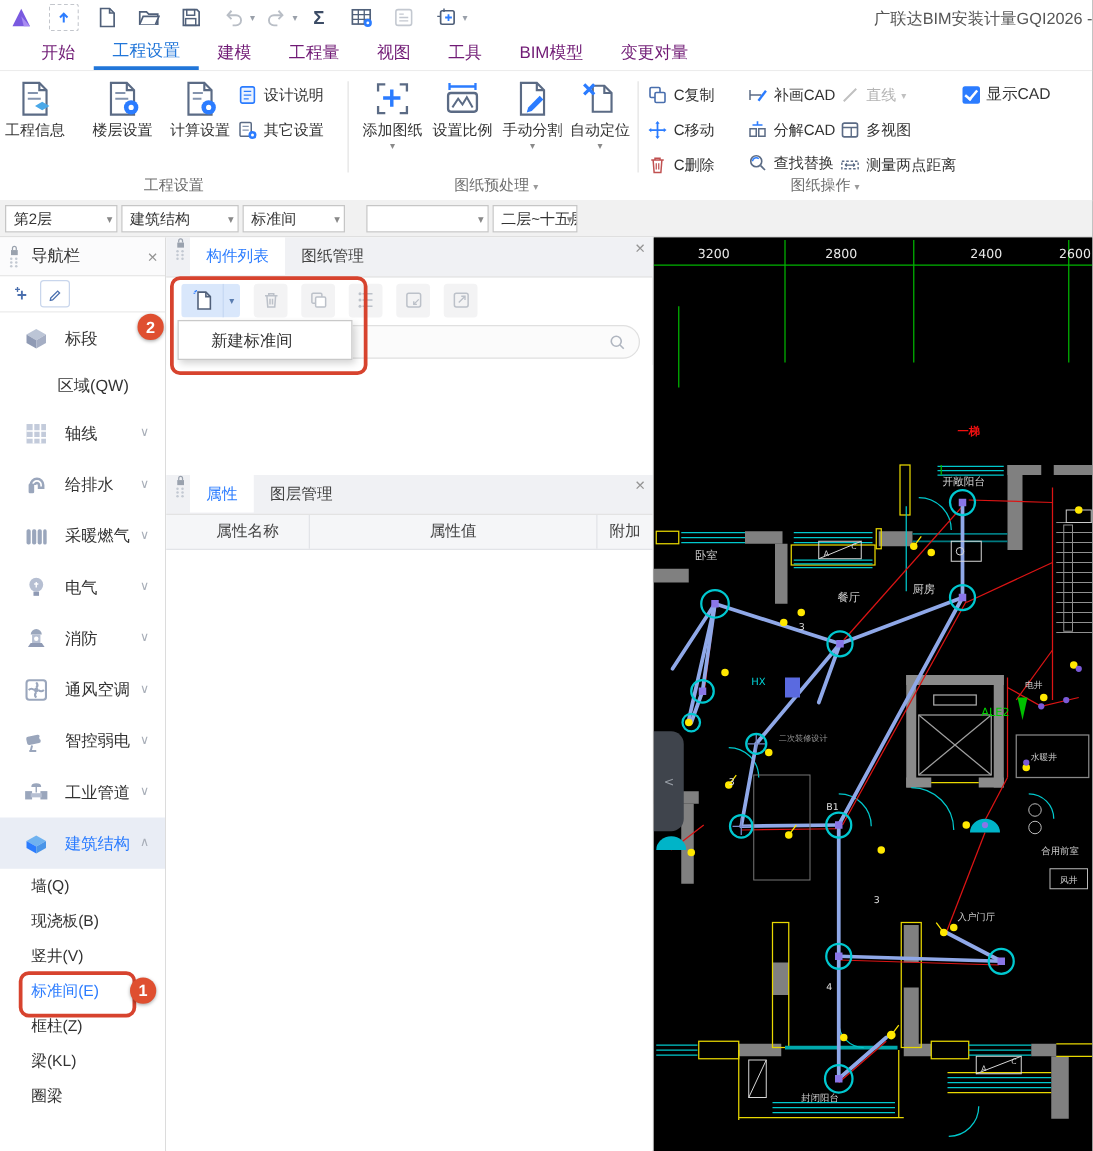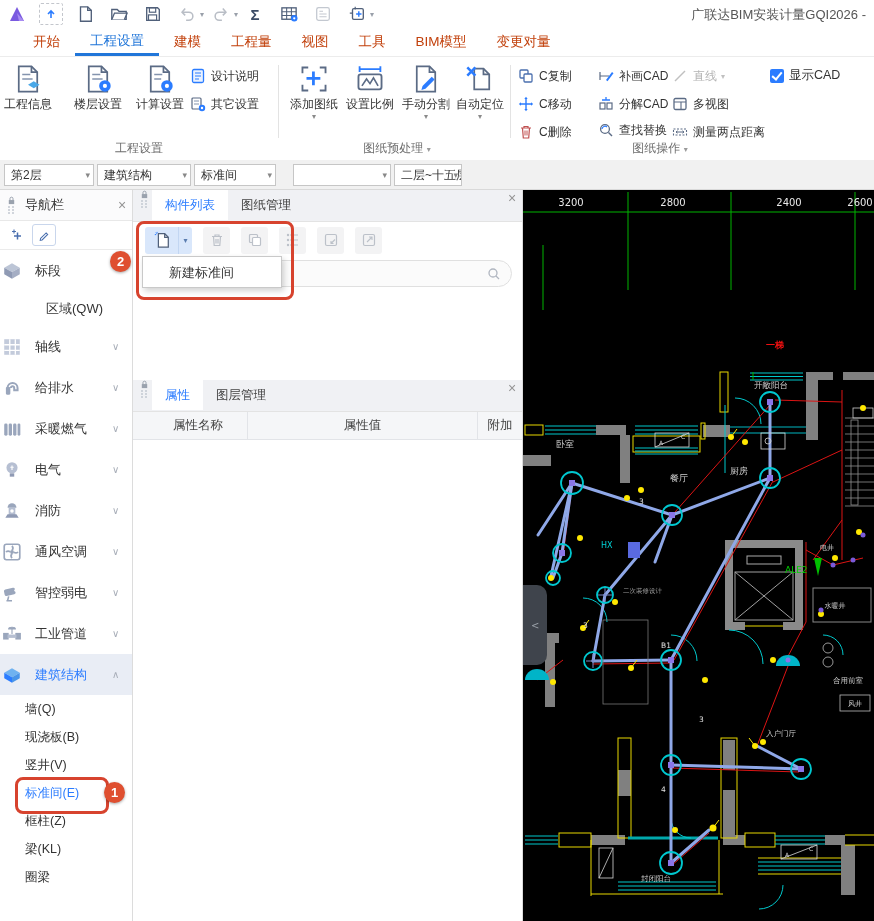--- a/index.html
+++ b/index.html
@@ -3,25 +3,25 @@
 <meta charset="utf-8">
 <style>
   html,body{margin:0;padding:0;background:#888;}
   #app{position:relative;width:874px;height:921px;background:#fff;font-family:"Liberation Sans","DejaVu Sans",sans-serif;font-size:12px;color:#333;overflow:hidden;}
   
   #titlebar{position:absolute;left:0;top:0;width:874px;height:28px;background:#fff;display:flex;align-items:center;}
   .qicon{display:inline-flex;align-items:center;justify-content:center;width:24px;height:22px;margin:0 5px;color:#50607a;}
   .qicon svg{display:block;}
   .dashedbox{border:1px dashed #c3c6cc;border-radius:2px;width:22px;height:20px;}
   .qcaret{color:#9aa0aa;font-size:8px;margin-left:-4px;}
-  #app-title{position:absolute;right:8px;top:6px;color:#555;font-size:13px;white-space:nowrap;}
+  #app-title{position:absolute;right:0;top:6px;color:#555;font-size:13px;white-space:nowrap;}
   .sigma{font-size:15px;font-weight:bold;color:#3c4c66;}
   
   #menubar{position:absolute;left:0;top:28px;width:874px;height:29px;background:#fff;border-bottom:1px solid #ececec;display:flex;align-items:stretch;padding-left:18px;box-sizing:border-box;}
-  .mtab{display:flex;align-items:center;padding:0 15px;font-size:13.5px;color:#c2410c;cursor:default;}
+  .mtab{display:flex;align-items:center;padding:0 15px;font-size:13.5px;color:#701a75;cursor:default;}
   .mtab.active{color:#2176d9;border-bottom:3px solid #2176d9;padding-bottom:0;}
   
   #ribbon{position:absolute;left:0;top:57px;width:874px;height:103px;background:#fff;border-bottom:1px solid #d7d7d7;}
   .rsep{position:absolute;top:8px;bottom:22px;width:1px;background:#e3e3e3;}
   .bigbtn{position:absolute;top:4px;width:56px;display:flex;flex-direction:column;align-items:center;}
   .bigbtn .bicon{width:30px;height:30px;margin:3px 0 2px;}
   .bigbtn .blabel{font-size:12px;color:#333;white-space:nowrap;}
   .bigbtn .bdrop{font-size:8px;color:#8a8a8a;line-height:8px;}
   .smallbtn{position:absolute;display:flex;align-items:center;height:22px;font-size:12px;color:#333;white-space:nowrap;}
   .smallbtn .sicon{width:17px;height:16px;margin-right:4px;display:inline-flex;}
@@ -39,21 +39,21 @@
   #main{position:absolute;left:0;top:190px;width:874px;height:731px;}
   
   #sidebar{position:absolute;left:0;top:0;width:133px;height:731px;background:#fff;border-right:1px solid #dcdcdc;box-sizing:border-box;}
   .panelhead{height:30px;display:flex;align-items:center;background:#fbfbfc;border-bottom:1px solid #e8e8e8;}
   .lockgrip{width:16px;display:flex;flex-direction:column;align-items:center;margin-left:3px;color:#b3bac4;}
   .sb-title{font-size:13px;color:#333;margin-left:6px;flex:1;}
   .closex{width:20px;color:#949494;font-size:14px;text-align:center;cursor:default;}
   #sb-toolbar{height:28px;display:flex;align-items:center;border-bottom:1px solid #ebebeb;padding-left:6px;}
   .sb-tool{width:22px;height:20px;display:inline-flex;align-items:center;justify-content:center;margin-right:4px;color:#4a6fae;}
   .sb-tool.boxed{border:1px solid #c9d6ec;border-radius:3px;background:#fff;}
-  .navitem{height:41px;display:flex;align-items:center;padding-left:2px;box-sizing:border-box;}
+  .navitem{height:41px;display:flex;align-items:center;padding-left:19px;box-sizing:border-box;}
   .navitem .nicon{width:20px;height:20px;margin-right:13px;display:inline-flex;}
   .navitem .nlabel{flex:1;font-size:13px;color:#333;}
   .navitem .chev{width:20px;color:#a8aeb8;font-size:10px;}
   .navitem.sel{background:#e9edf5;}
   .navitem.sel .nlabel{color:#2b7cff;}
   .subitem{height:28px;line-height:28px;padding-left:25px;font-size:12.5px;color:#333;}
   .subitem.sel{color:#2b7cff;}
   
   #middle{position:absolute;left:133px;top:0;width:390px;height:731px;background:#fff;border-right:1px solid #dcdcdc;box-sizing:border-box;}
   .ptabs{display:flex;align-items:stretch;height:30px;flex:1;}

